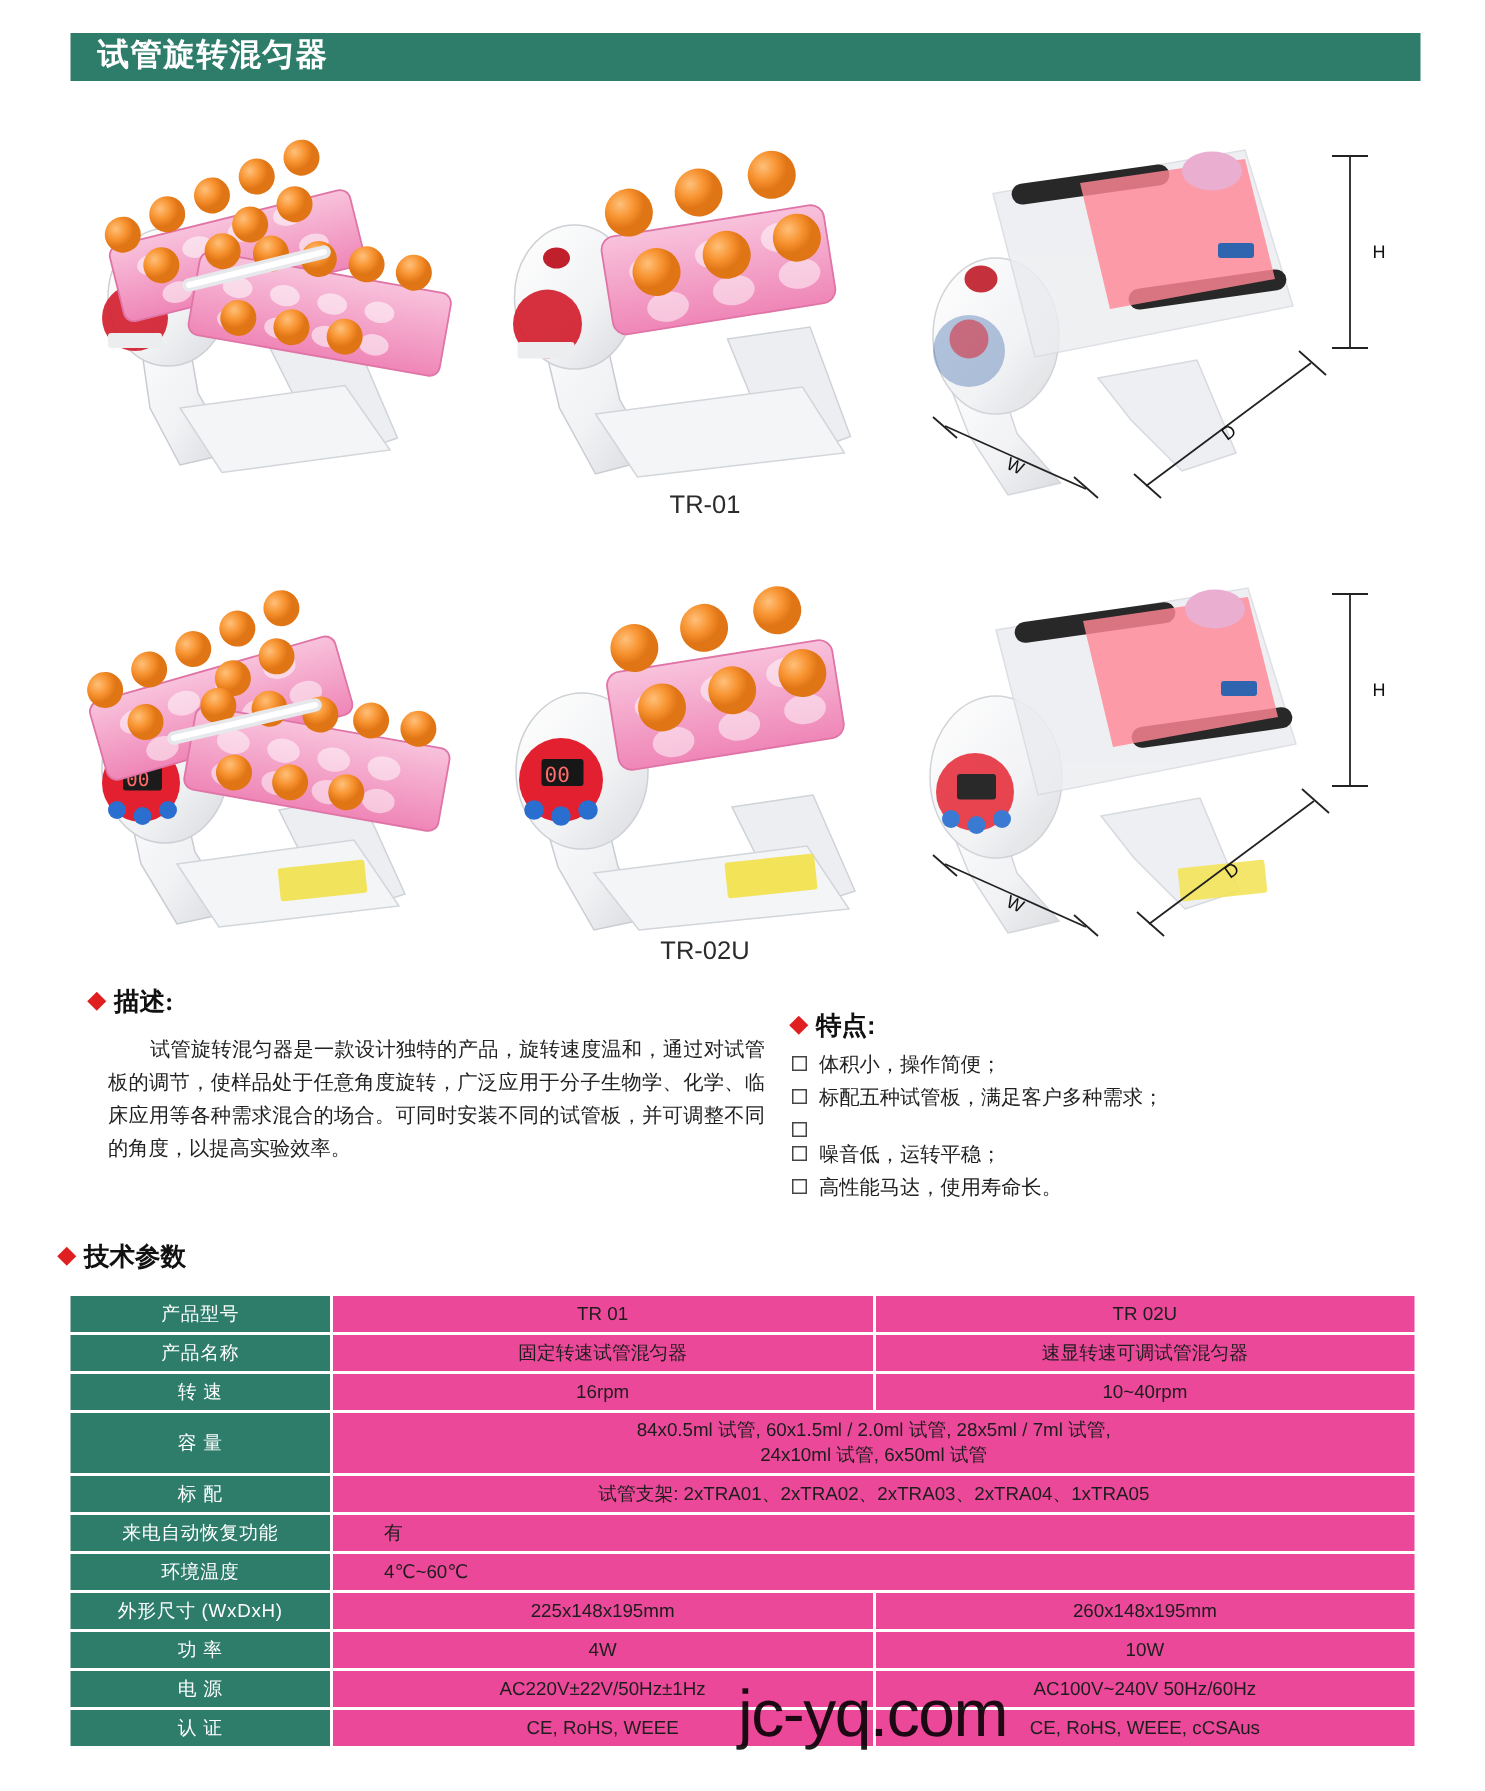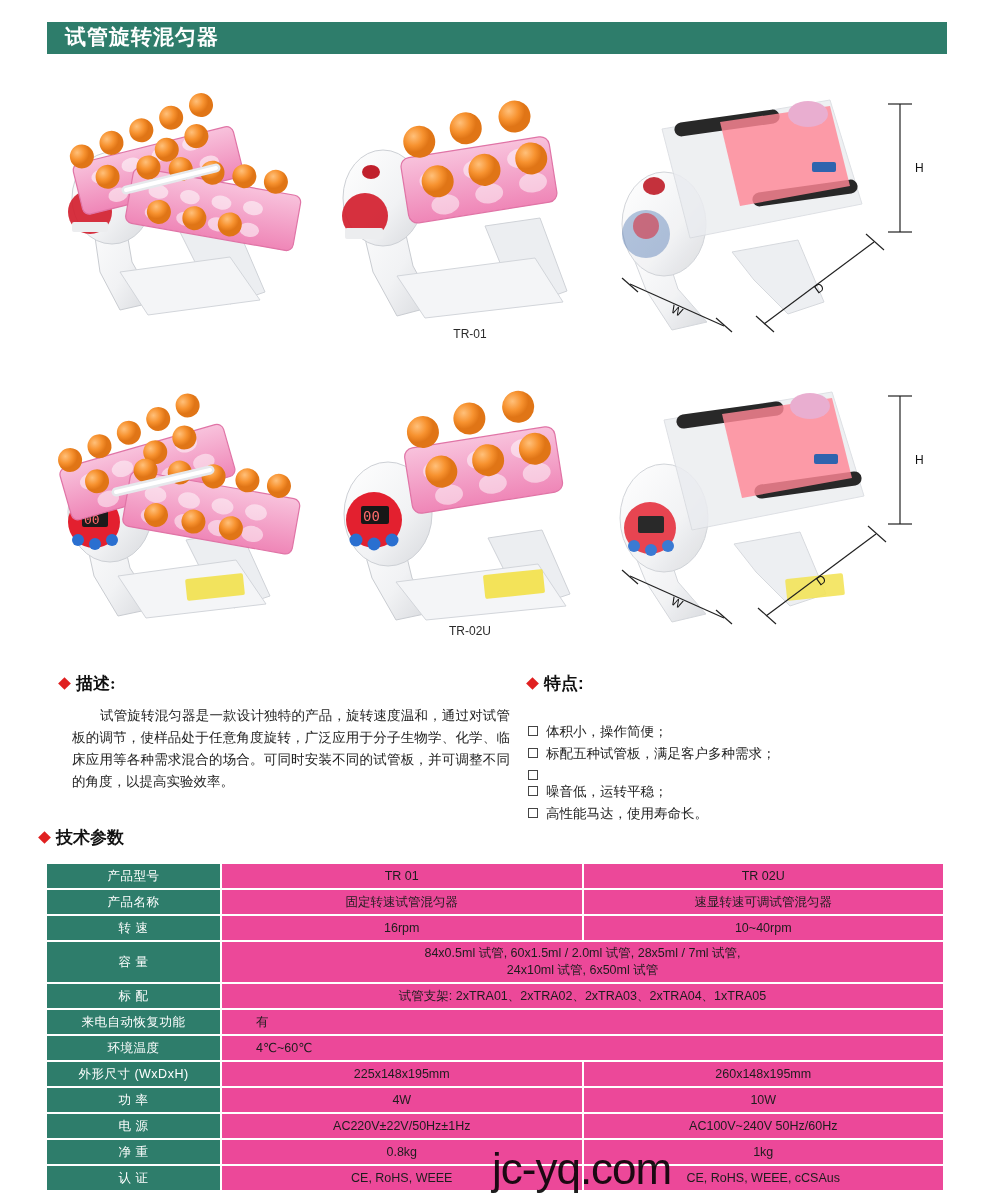--- a/index.html
+++ b/index.html
@@ -32,45 +32,45 @@
   }
 
   
   .gallery { position:absolute; left:0; top:62px; width:990px; height:600px; }
 
   .photo-cell { position:absolute; }
 
   
   .model-caption {
     position:absolute;
-    font-size:12px; color:#2b2b2b;
+    font-size:17px; color:#2b2b2b;
     text-align:center; width:160px;
   }
 
   
   .sec-head {
     display:flex; align-items:center; gap:7px;
     font-size:17px; font-weight:bold; color:#111;
   }
   .diamond {
     width:9px; height:9px; background:#e02020;
     transform: rotate(45deg); display:inline-block;
     flex:0 0 auto;
   }
 
-  .desc-block { position:absolute; left:60px; top:672px; width:450px;font-family:Liberation Serif, serif; }
+  .desc-block { position:absolute; left:60px; top:656px; width:450px;font-family:Liberation Serif, serif; }
   .desc-body {
     margin-top:10px;
     font-size:13.5px; line-height:22px; color:#222;
     text-indent: 28px; text-align: justify;
     padding-left: 12px;
   }
 
   .feat-block { position:absolute; left:528px; top:672px; width:430px; }
-  .feat-list { margin-top:26px; list-style:none; padding:0; }
+  .feat-list { margin-top:4px; list-style:none; padding:0; }
   .feat-list li {
     display:flex; align-items:flex-start; gap:8px;
     font-size:13.5px; line-height:21px; color:#222;
     margin-bottom:1px;
   }
   .chk {
     width:10px; height:10px; border:1.4px solid #444;
     flex:0 0 auto; margin-top:5px; background:#fff;
   }
 
@@ -102,21 +102,21 @@
     background:#ec4899;
     color:#1d1d1d;
     text-align:center;
     padding: 3px 6px;
     line-height:17px;
   }
   td.v.left { text-align:left; padding-left:34px; }
 
   
   .watermark {
-    position:absolute; left:492px; top:1144px;
+    position:absolute; left:492px; top:1118px;
     font-size:44px; color:#000; opacity:0.88;
     font-family:"Liberation Sans", sans-serif;
     letter-spacing:-1px;
     pointer-events:none;
   }
 </style>
 </head>
 <body>
 
 <div class="page-header">
@@ -501,25 +501,20 @@
       <td class="k">功    率</td>
       <td class="v">4W</td>
       <td class="v">10W</td>
     </tr>
     <tr>
       <td class="k">电    源</td>
       <td class="v">AC220V±22V/50Hz±1Hz</td>
       <td class="v">AC100V~240V  50Hz/60Hz</td>
     </tr>
     <tr>
-      <td class="k">净    重</td>
-      <td class="v">0.8kg</td>
-      <td class="v">1kg</td>
-    </tr>
-    <tr>
       <td class="k">认    证</td>
       <td class="v">CE, RoHS, WEEE</td>
       <td class="v">CE, RoHS, WEEE, cCSAus</td>
     </tr>
   </tbody>
 </table>
 
 <div class="watermark">jc-yq.com</div>
 
 </body></html>

